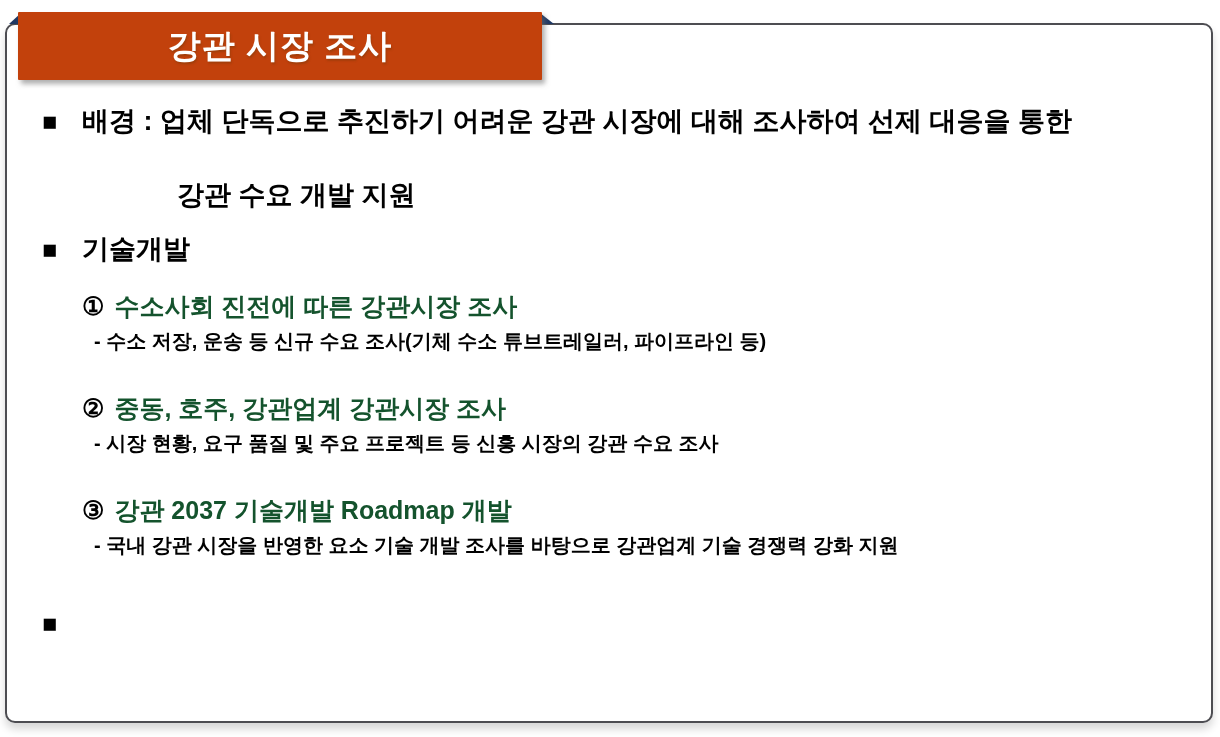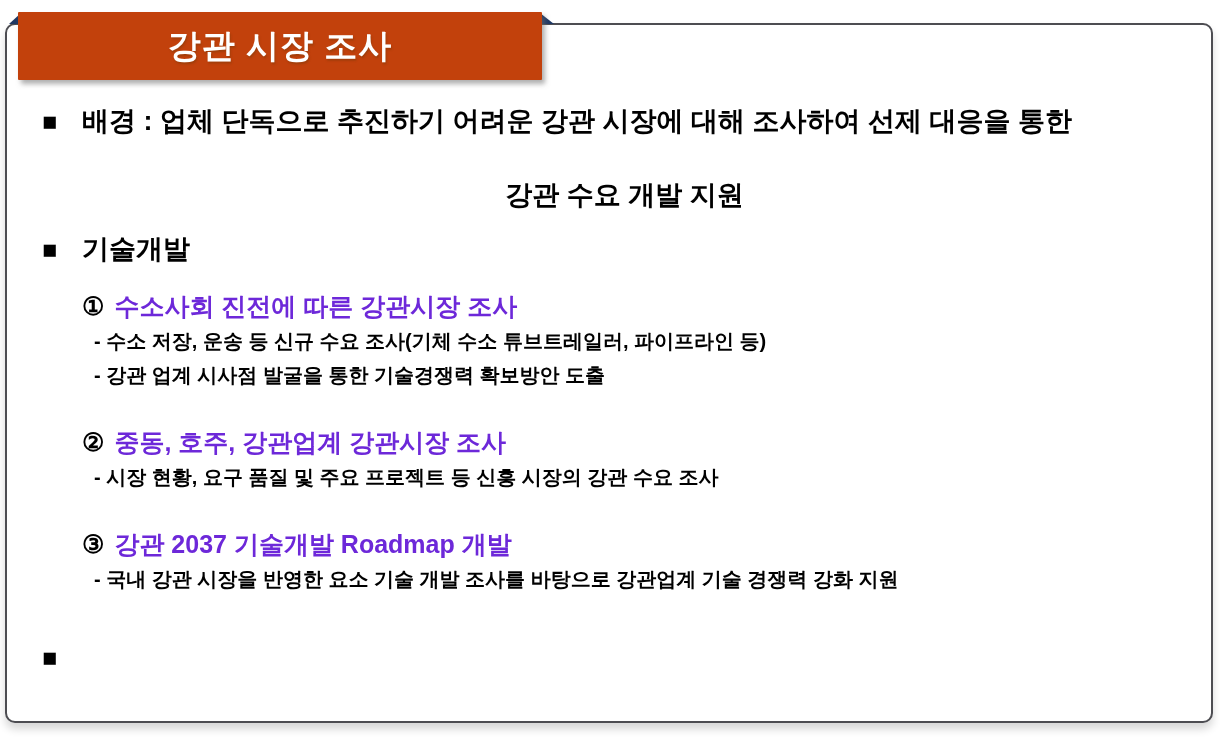--- a/index.html
+++ b/index.html
@@ -34,30 +34,30 @@
   .banner-title{
     font-size:33px;color:#ffffff;letter-spacing:1px;
     text-shadow:1px 2px 2px rgba(120,60,10,0.45);
   }
 
   
   .content{position:absolute;left:7px;top:100px;width:1200px;padding:0 20px 0 35px;z-index:2;}
 
   .row{display:flex;align-items:flex-start;}
   .marker{width:40px;font-size:25px;line-height:42px;flex:0 0 auto;}
-  .lvl1{font-size:27px;line-height:42px;text-align:center;}
+  .lvl1{font-size:27px;line-height:42px;}
 
   .bg-line2{padding-left:95px;margin-top:32px;}
 
   .section-main-heading{margin-top:12px;}
 
   .item{margin-left:40px;}
   .item-heading{font-size:25px;line-height:36px;margin-top:18px;}
   .item-num{color:#000;margin-right:10px;}
-  .item-title{color:#6d28d9;}
+  .item-title{color:#14532d;}
   .item-bullet{font-size:20px;line-height:34px;margin-left:12px;}
   .item-gap{margin-top:32px;}
 
   .future{margin-top:40px;}
 </style>
 </head>
 <body>
 
 <div class="stage">
 
@@ -83,21 +83,20 @@
     <div class="row section-main-heading">
       <span class="marker">■</span>
       <div class="lvl1">기술개발</div>
     </div>
 
     <div class="item">
       <div class="item-heading">
         <span class="item-num">①</span><span class="item-title">수소사회 진전에 따른 강관시장 조사</span>
       </div>
       <div class="item-bullet">- 수소 저장, 운송 등 신규 수요 조사(기체 수소 튜브트레일러, 파이프라인 등)</div>
-      <div class="item-bullet">- 강관 업계 시사점 발굴을 통한 기술경쟁력 확보방안 도출</div>
     </div>
 
     <div class="item item-gap">
       <div class="item-heading">
         <span class="item-num">②</span><span class="item-title">중동, 호주, 강관업계 강관시장 조사</span>
       </div>
       <div class="item-bullet">- 시장 현황, 요구 품질 및 주요 프로젝트 등 신흥 시장의 강관 수요 조사</div>
     </div>
 
     <div class="item item-gap">

